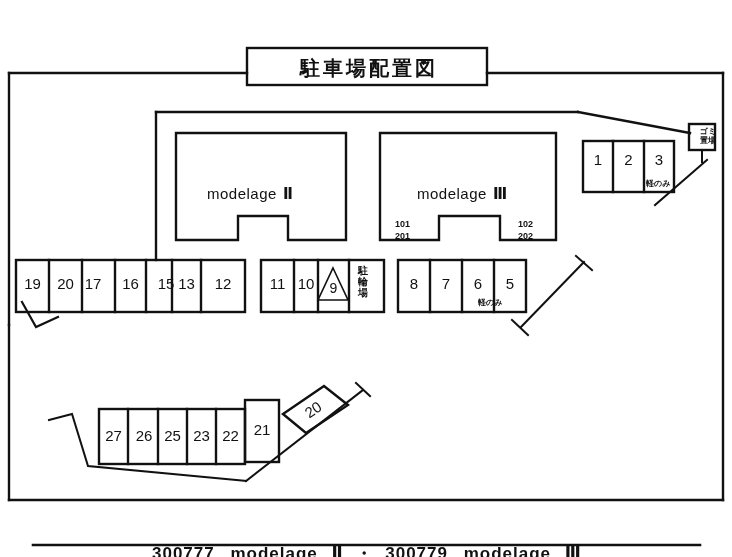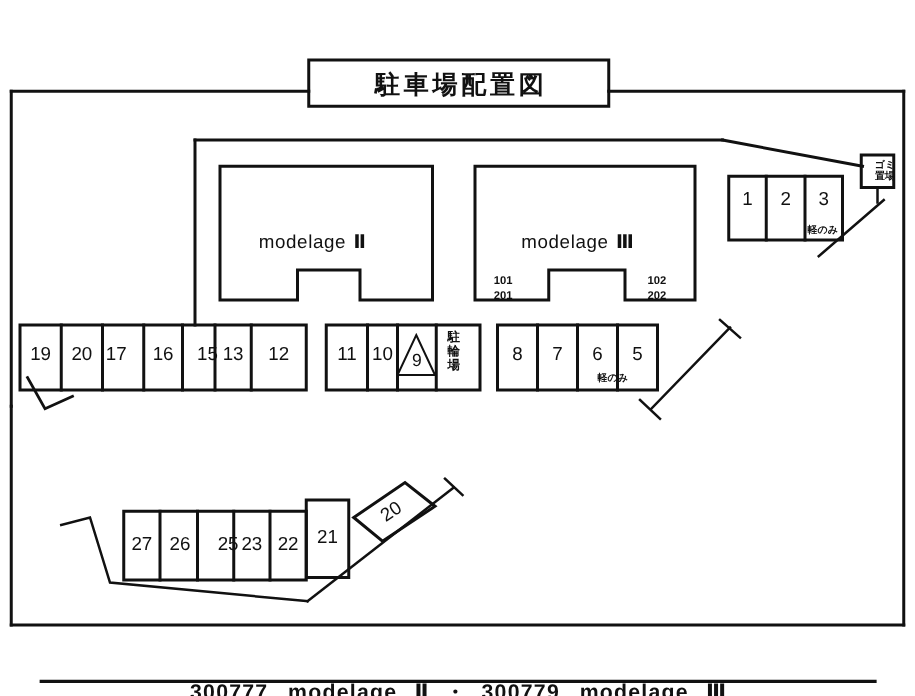--- a/index.html
+++ b/index.html
@@ -214,21 +214,21 @@
   <div class="lbl vtext" style="left:356px; top:265px;">駐<br>輪<br>場</div>
 
   <div class="lbl stall-num" style="left:398px; top:276px; width:32px;">8</div>
   <div class="lbl stall-num" style="left:430px; top:276px; width:32px;">7</div>
   <div class="lbl stall-num" style="left:462px; top:276px; width:32px;">6</div>
   <div class="lbl stall-num" style="left:494px; top:276px; width:32px;">5</div>
   <div class="lbl kei" style="left:478px; top:299px;">軽のみ</div>
 
   <div class="lbl stall-num" style="left:99px; top:428px; width:29px;">27</div>
   <div class="lbl stall-num" style="left:128px; top:428px; width:32px;">26</div>
-  <div class="lbl stall-num" style="left:168px; top:428px; width:29px;">25</div>
+  <div class="lbl stall-num" style="left:158px; top:428px; width:29px;">25</div>
   <div class="lbl stall-num" style="left:187px; top:428px; width:29px;">23</div>
   <div class="lbl stall-num" style="left:216px; top:428px; width:29px;">22</div>
   <div class="lbl stall-num" style="left:245px; top:422px; width:34px;">21</div>
 
   <div class="lbl stall-num" style="left:296px; top:402px; width:34px; transform:rotate(-34deg);">20</div>
 
   <div class="lbl footer-text" style="left:152px; top:521px;margin-top:24px;">
     <span>300777</span>
     <span style="margin-left:10px;">modelage</span>
     <span style="margin-left:8px;">Ⅱ</span>

